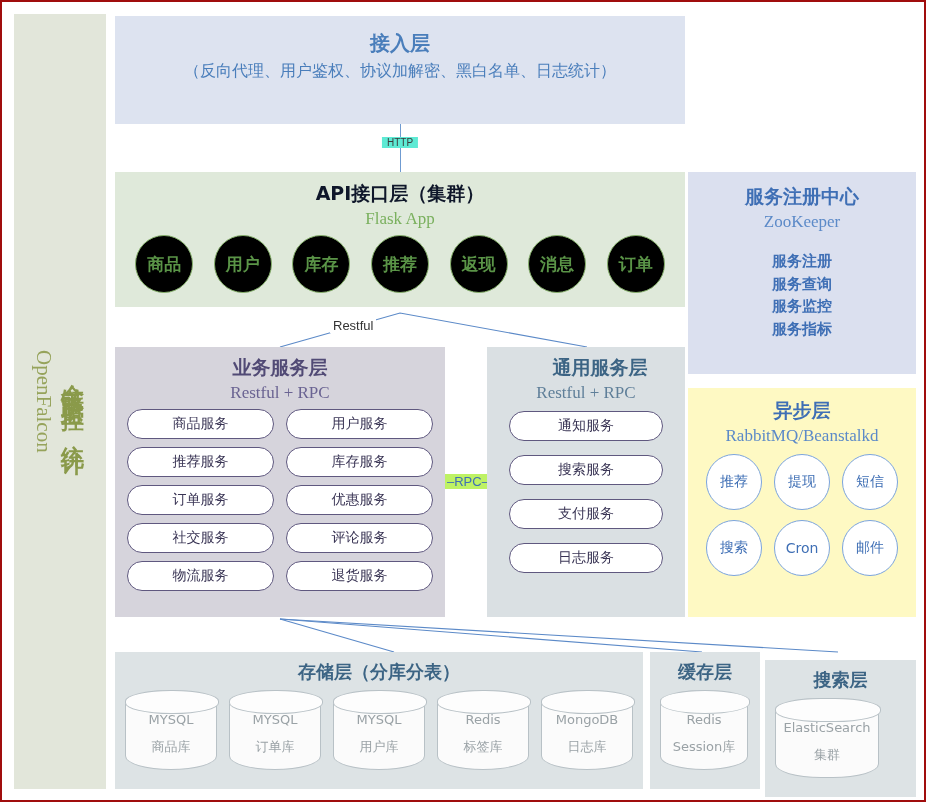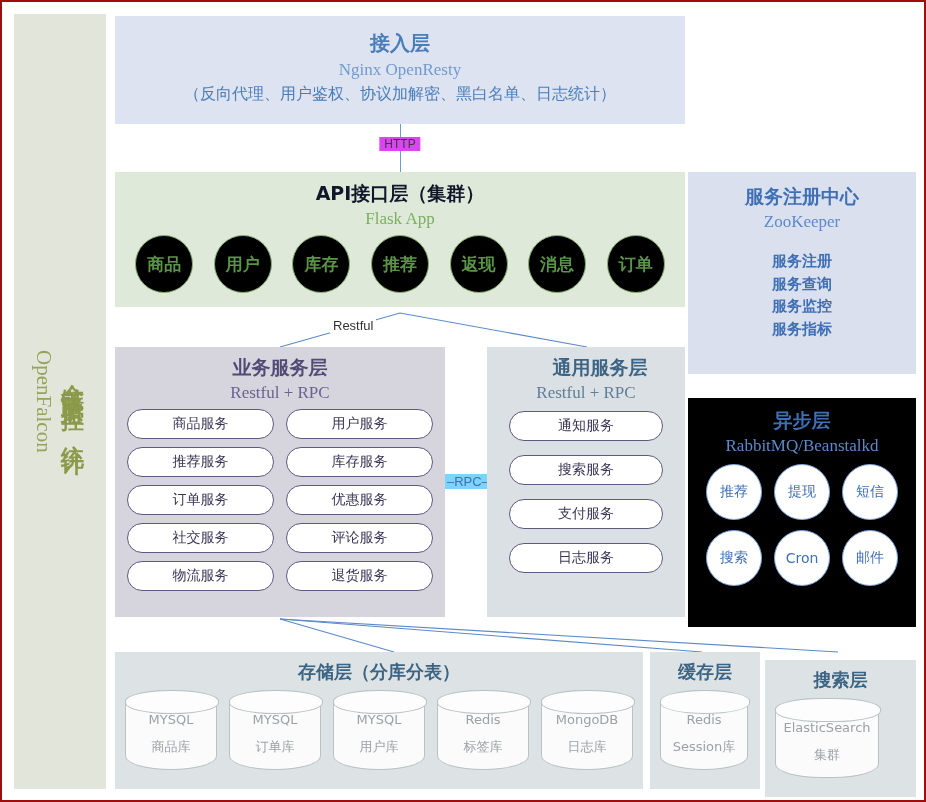--- a/index.html
+++ b/index.html
@@ -65,21 +65,21 @@
   
   #http-connector {
     left: 113px; top: 122px; width: 570px; height: 48px;
   }
   #http-connector .vline {
     position: absolute; left: 50%; top: 0; width: 1px; height: 48px;
     background: #6f9bd1;
   }
   #http-connector .lbl {
     position: absolute; left: 50%; top: 13px; transform: translateX(-50%);
-    background: #d946ef; padding: 0 5px; font-size: 12px; color: #3a3a3a;
+    background: #5eead4; padding: 0 5px; font-size: 10px; color: #3a3a3a;
   }
 
   
   #api-layer {
     left: 113px; top: 170px; width: 570px; height: 135px;
     background: #dfe9da;
   }
   #api-layer .panel-title { font-size: 19px; color: #0f172a; margin-top: 9px; }
   #api-layer .panel-sub   { font-size: 17px; color: #7ab05e; margin-top: 2px; }
   #api-circles {
@@ -110,21 +110,21 @@
   
   #restful-svg { position: absolute; left: 0; top: 0; width: 926px; height: 802px;
                  pointer-events: none; }
   .conn { stroke: #5c8ac8; stroke-width: 1.2; fill: none; }
   #restful-label {
     position: absolute; left: 328px; top: 316px;
     font-size: 13px; color: #333333; background: #ffffff; padding: 0 3px;
   }
   #rpc-label {
     position: absolute; left: 443px; top: 472px;
-    font-size: 13px; color: #3f6fb5; background: #7dd3fc; padding: 0 2px;
+    font-size: 13px; color: #3f6fb5; background: #bef264; padding: 0 2px;
   }
 
   
   #business-layer {
     left: 113px; top: 345px; width: 330px; height: 270px;
     background: #d6d4dc;
   }
   #business-layer .panel-title { font-size: 19px; color: #514a75; margin-top: 8px; }
   #business-layer .panel-sub   { font-size: 17px; color: #6a6392; margin-top: 2px; }
   #business-grid {
@@ -149,22 +149,21 @@
   #common-layer .panel-title { font-size: 19px; color: #3c6484; margin-top: 8px; margin-left: 28px; }
   #common-layer .panel-sub   { font-size: 17px; color: #5f7f99; margin-top: 2px; }
   #common-list {
     position: absolute; left: 22px; top: 64px; width: 154px;
     display: flex; flex-direction: column; gap: 14px;
   }
 
   
   #async-layer {
     left: 686px; top: 386px; width: 228px; height: 229px;
-    background: #000000;
-    margin-top: 10px;
+    background: #fef9c3;
   }
   #async-layer .panel-title { font-size: 19px; color: #3f6fb5; margin-top: 10px; }
   #async-layer .panel-sub   { font-size: 17px; color: #5c8ac8; margin-top: 2px; }
   #async-grid {
     position: absolute; left: 16px; top: 66px; width: 196px;
     display: grid; grid-template-columns: repeat(3, 1fr);
     gap: 10px 8px; justify-items: center;
   }
   .async-circle {
     width: 56px; height: 56px; border-radius: 50%;
@@ -237,21 +236,20 @@
     <path class="conn" d="M 443 480 L 462 480"></path>
     <path class="conn" d="M 487 480 L 506 480"></path>
 
     <path class="conn" d="M 278 617 L 392 650"></path>
     <path class="conn" d="M 278 617 L 700 650"></path>
     <path class="conn" d="M 278 617 L 836 650"></path>
   </svg>
 
   <div id="access-layer" class="panel">
     <div class="panel-title">接入层</div>
-    <div class="panel-sub">Nginx OpenResty</div>
     <div class="panel-desc">（反向代理、用户鉴权、协议加解密、黑白名单、日志统计）</div>
   </div>
 
   <div id="http-connector" class="panel">
     <div class="vline"></div>
     <div class="lbl">HTTP</div>
   </div>
 
   <div id="api-layer" class="panel">
     <div class="panel-title">API接口层（集群）</div>

